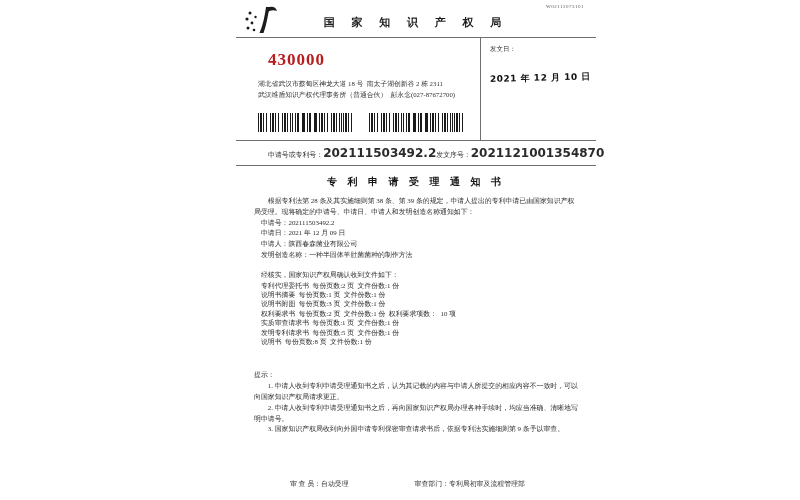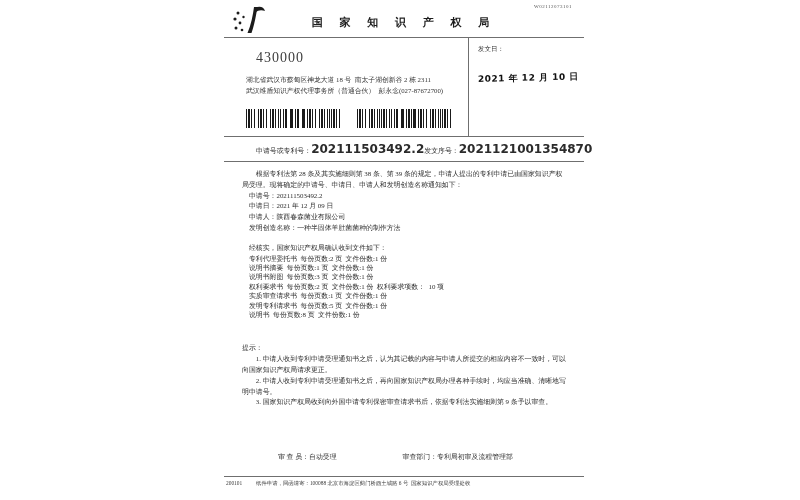--- a/index.html
+++ b/index.html
@@ -1,29 +1,29 @@
 <!DOCTYPE html>
 <html><head>
 <meta charset="utf-8">
 <style>
   * { margin:0; padding:0; box-sizing:border-box; }
   html,body { width:800px; height:500px; background:#ffffff; overflow:hidden; }
   body { font-family:"Liberation Serif","DejaVu Serif",serif; color:#2b2b2b; }
   .page { position:relative; width:800px; height:500px; background:#fff; }
-  .doc { position:absolute; left:224px; top:0; width:360px; height:380px; }
+  .doc { position:absolute; left:236px; top:0; width:360px; height:380px; }
 
   .doc-code { position:absolute; right:12px; top:4px; font-size:5px; color:#555; letter-spacing:.5px; }
 
   .header { position:relative; height:38px; border-bottom:1px solid #6f6f6f; }
   .logo { position:absolute; left:6px; top:6px; }
   .office { text-align:center; padding-top:15px; font-size:11px; font-weight:bold; letter-spacing:7px; color:#1d1d1d; }
 
   .mid { display:flex; border-bottom:1px solid #6f6f6f; }
   .mid-left { flex:1; padding:6px 0 8px 22px; }
-  .postcode { margin:6px 0 9px 10px; font-size:14px; font-weight:normal; letter-spacing:1px; color:#404040; }
+  .postcode { margin:6px 0 9px 10px; font-size:17px; font-weight:bold; letter-spacing:1px; color:#b91c1c; }
   .addr { font-size:6.8px; line-height:10.5px; color:#333; white-space:pre-wrap; }
   .barcodes { margin-top:13px; display:flex; gap:17px; }
   .barcode { display:inline-block; width:94px; height:19px; background-color:#fff;
     background-image:repeating-linear-gradient(90deg,
       #1a1a1a 0 1px, #fff 1px 2px, #1a1a1a 2px 4px, #fff 4px 5px,
       #1a1a1a 5px 5.7px, #fff 5.7px 7.6px, #1a1a1a 7.6px 9px, #fff 9px 9.6px,
       #1a1a1a 9.6px 10.3px, #fff 10.3px 12.2px); }
   .mid-right { width:116px; border-left:1px solid #6f6f6f; padding:7px 0 0 9px; }
   .dispatch-label { font-size:6.5px; color:#333; }
   .dispatch-date { margin-top:19px; font-family:"DejaVu Sans","Liberation Sans",sans-serif;
@@ -90,20 +90,21 @@
         <div class="dispatch-label">发文日：</div>
         <div class="dispatch-date">2021 年 12 月 10 日</div>
       </div>
     </div>
 
     <div class="ref-row">
       <div><span>申请号或专利号：</span><b>202111503492.2</b></div>
       <div class="ref-right"><span>发文序号：</span><b>2021121001354870</b></div>
     </div>
 
+    <div class="title">专 利 申 请 受 理 通 知 书</div>
 
     <div class="body">
       <p class="indent">根据专利法第 28 条及其实施细则第 38 条、第 39 条的规定，申请人提出的专利申请已由国家知识产权局受理。现将确定的申请号、申请日、申请人和发明创造名称通知如下：</p>
       <div class="field">申请号：202111503492.2</div>
       <div class="field">申请日：2021 年 12 月 09 日</div>
       <div class="field">申请人：陕西春森菌业有限公司</div>
       <div class="field">发明创造名称：一种半固体羊肚菌菌种的制作方法</div>
 
       <div class="field receipt-intro">经核实，国家知识产权局确认收到文件如下：</div>
       <div class="field flist">专利代理委托书  每份页数:2 页  文件份数:1 份</div>

